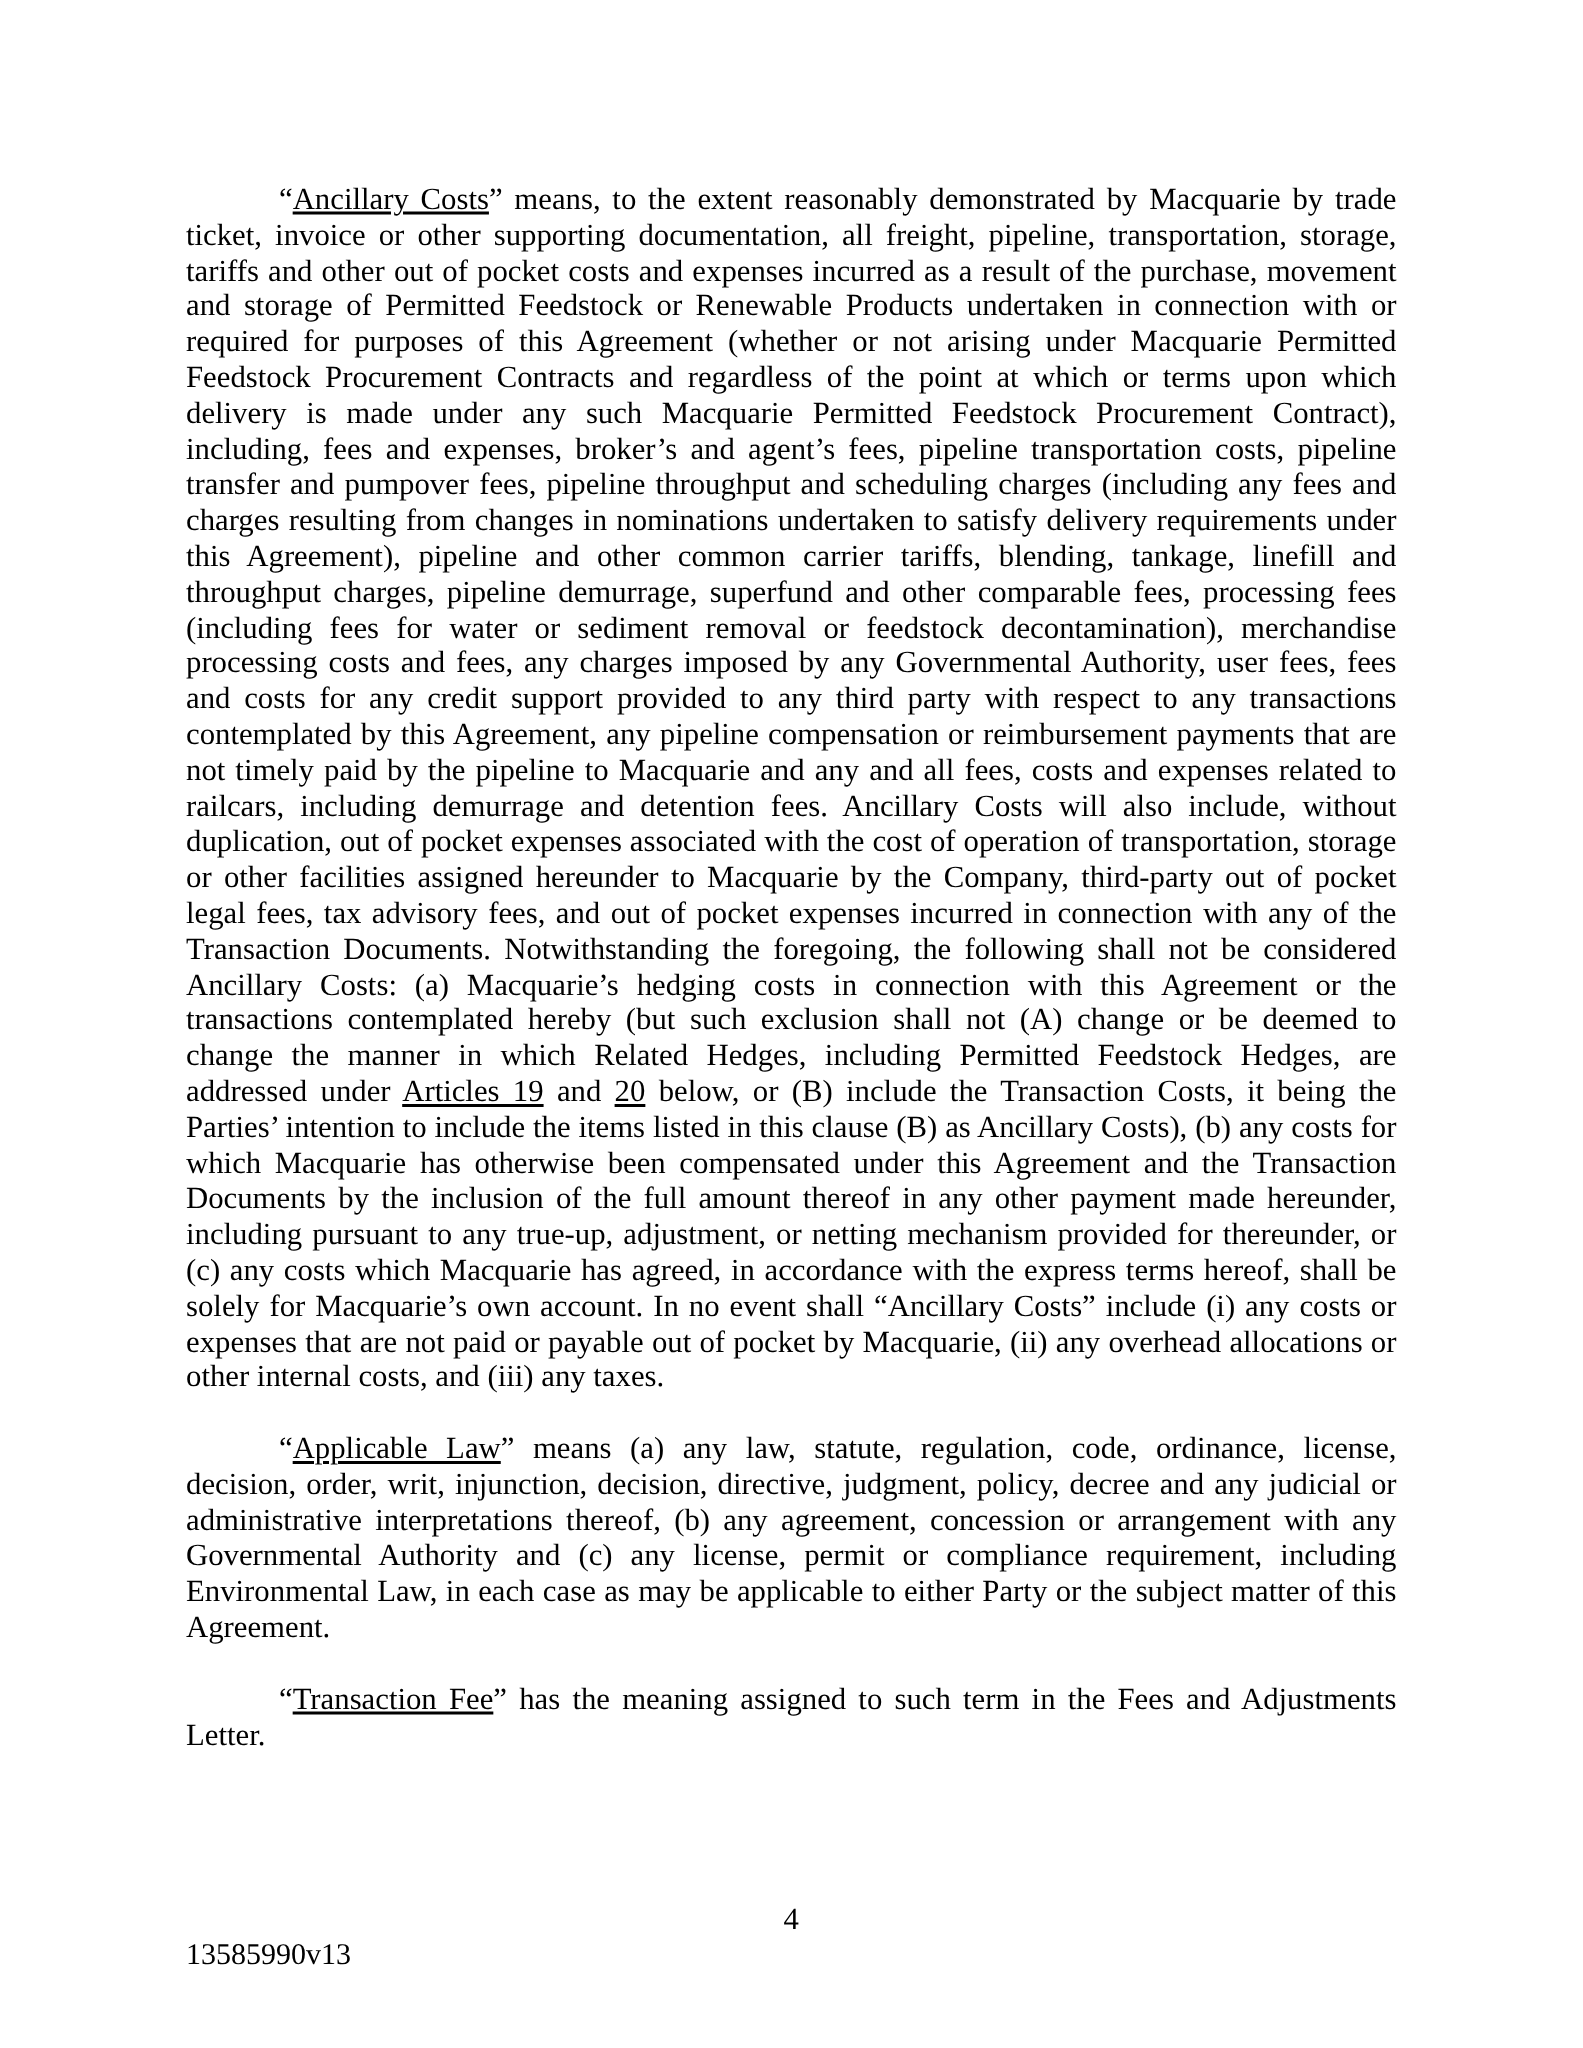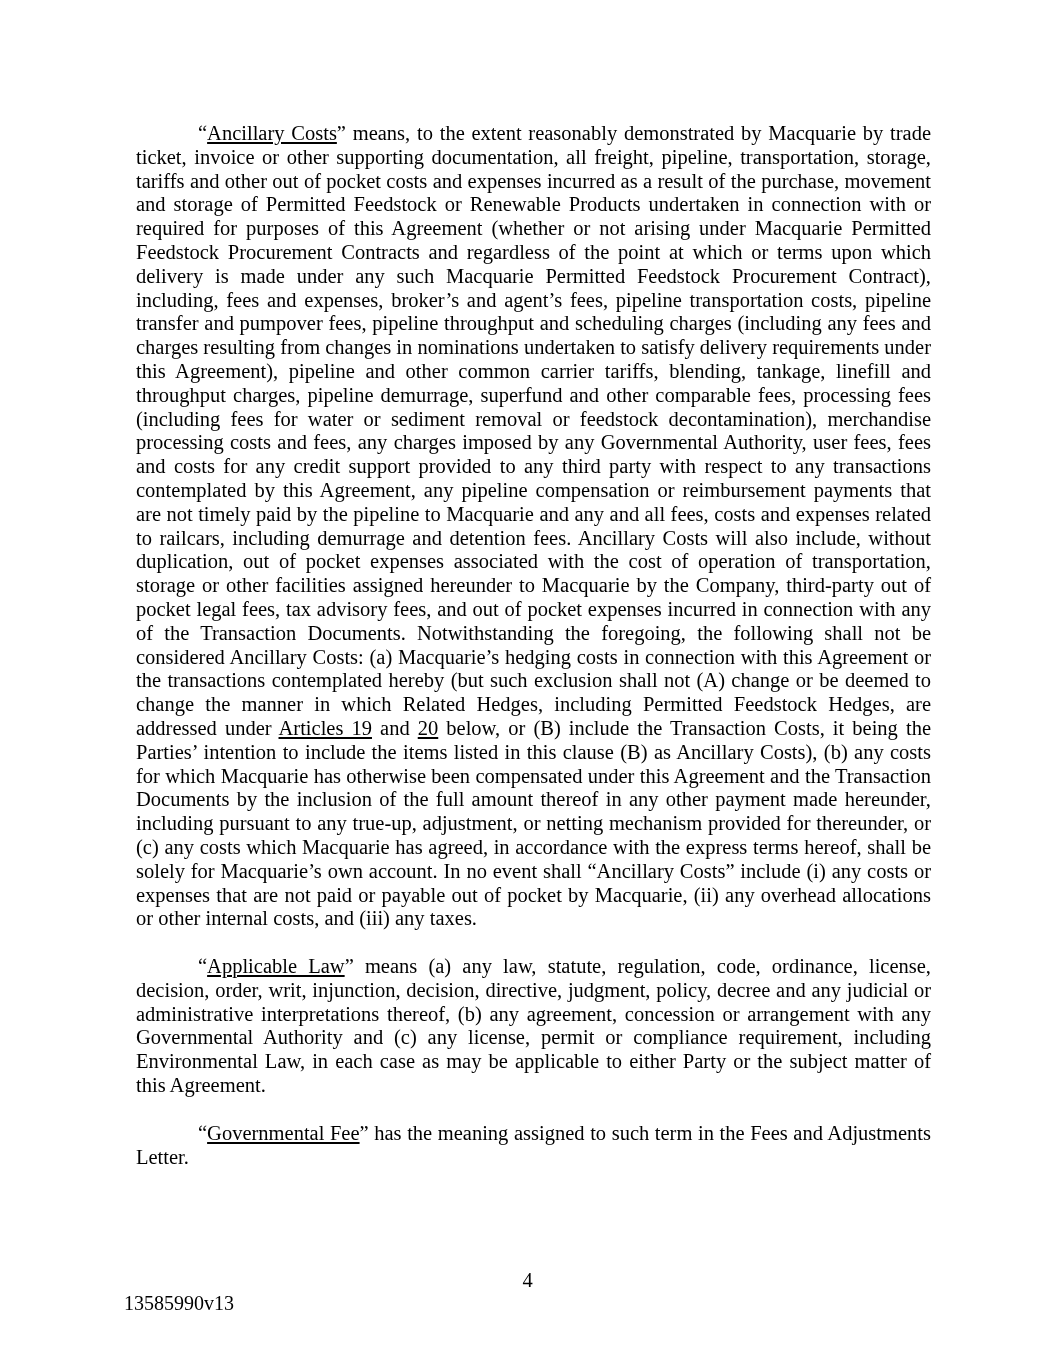--- a/index.html
+++ b/index.html
@@ -19,21 +19,21 @@
     color: #000000;
     overflow: hidden;
   }
   .content {
     position: absolute;
     top: 122px;
     left: 124px;
     right: 124px;
   }
   .para {
-    margin: 0 0 24px 12px;
+    margin: 0 0 24px 0;
     text-align: justify;
     text-indent: 62px;
   }
   .underline {
     text-decoration: underline;
   }
   .page-number {
     position: absolute;
     bottom: 72px;
     left: 0;
@@ -51,19 +51,19 @@
 </head>
 <body>
 
 <div class="page">
   <div class="content">
 
     <p class="para"><span>“</span><span class="underline">Ancillary Costs</span><span>” means, to the extent reasonably demonstrated by Macquarie by trade ticket, invoice or other supporting documentation, all freight, pipeline, transportation, storage, tariffs and other out of pocket costs and expenses incurred as a result of the purchase, movement and storage of Permitted Feedstock or Renewable Products undertaken in connection with or required for purposes of this Agreement (whether or not arising under Macquarie Permitted Feedstock Procurement Contracts and regardless of the point at which or terms upon which delivery is made under any such Macquarie Permitted Feedstock Procurement Contract), including, fees and expenses, broker’s and agent’s fees, pipeline transportation costs, pipeline transfer and pumpover fees, pipeline throughput and scheduling charges (including any fees and charges resulting from changes in nominations undertaken to satisfy delivery requirements under this Agreement), pipeline and other common carrier tariffs, blending, tankage, linefill and throughput charges, pipeline demurrage, superfund and other comparable fees, processing fees (including fees for water or sediment removal or feedstock decontamination), merchandise processing costs and fees, any charges imposed by any Governmental Authority, user fees, fees and costs for any credit support provided to any third party with respect to any transactions contemplated by this Agreement, any pipeline compensation or reimbursement payments that are not timely paid by the pipeline to Macquarie and any and all fees, costs and expenses related to railcars, including demurrage and detention fees. Ancillary Costs will also include, without duplication, out of pocket expenses associated with the cost of operation of transportation, storage or other facilities assigned hereunder to Macquarie by the Company, third-party out of pocket legal fees, tax advisory fees, and out of pocket expenses incurred in connection with any of the Transaction Documents. Notwithstanding the foregoing, the following shall not be considered Ancillary Costs: (a) Macquarie’s hedging costs in connection with this Agreement or the transactions contemplated hereby (but such exclusion shall not (A) change or be deemed to change the manner in which Related Hedges, including Permitted Feedstock Hedges, are addressed under </span><span class="underline">Articles 19</span><span> and </span><span class="underline">20</span><span> below, or (B) include the Transaction Costs, it being the Parties’ intention to include the items listed in this clause (B) as Ancillary Costs), (b) any costs for which Macquarie has otherwise been compensated under this Agreement and the Transaction Documents by the inclusion of the full amount thereof in any other payment made hereunder, including pursuant to any true-up, adjustment, or netting mechanism provided for thereunder, or (c) any costs which Macquarie has agreed, in accordance with the express terms hereof, shall be solely for Macquarie’s own account.  In no event shall “Ancillary Costs” include (i) any costs or expenses that are not paid or payable out of pocket by Macquarie, (ii) any overhead allocations or other internal costs, and (iii) any taxes.</span></p>
 
     <p class="para"><span>“</span><span class="underline">Applicable Law</span><span>” means (a) any law, statute, regulation, code, ordinance, license, decision, order, writ, injunction, decision, directive, judgment, policy, decree and any judicial or administrative interpretations thereof, (b) any agreement, concession or arrangement with any Governmental Authority and (c) any license, permit or compliance requirement, including Environmental Law, in each case as may be applicable to either Party or the subject matter of this Agreement.</span></p>
 
-    <p class="para"><span>“</span><span class="underline">Governmental Fee</span><span>” has the meaning assigned to such term in the Fees and Adjustments Letter.</span></p>
+    <p class="para"><span>“</span><span class="underline">Transaction Fee</span><span>” has the meaning assigned to such term in the Fees and Adjustments Letter.</span></p>
 
   </div>
 
   <div class="page-number">4</div>
   <div class="doc-id">13585990v13</div>
 </div>
 
 </body></html>

